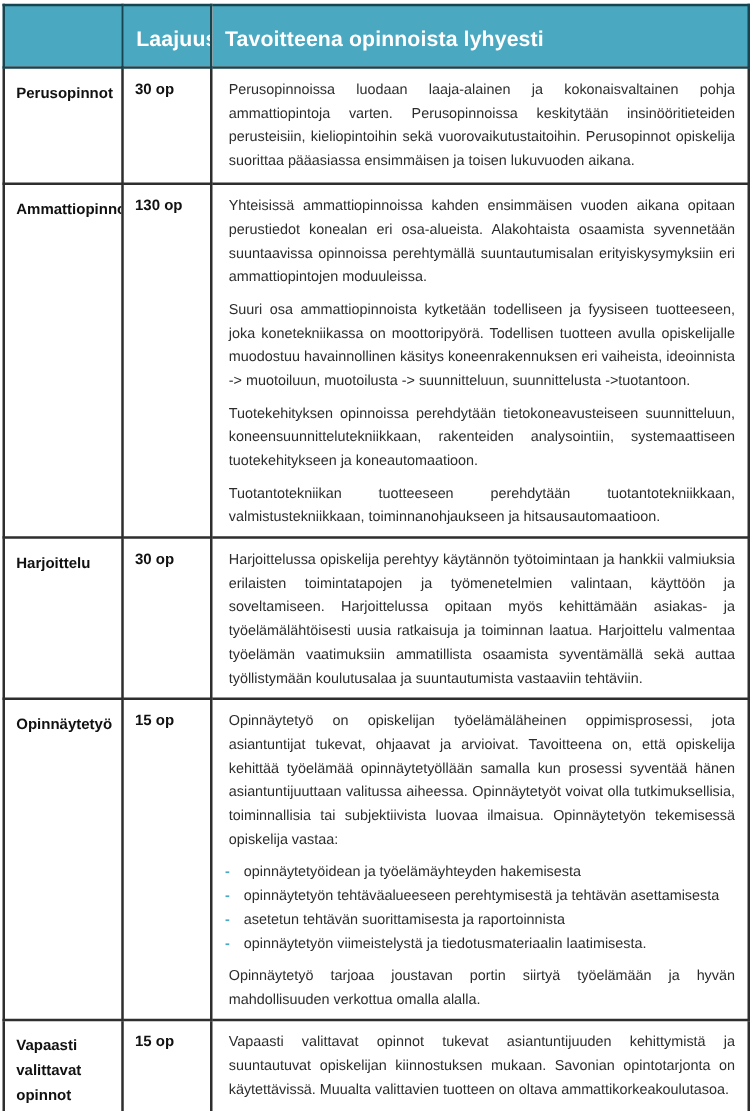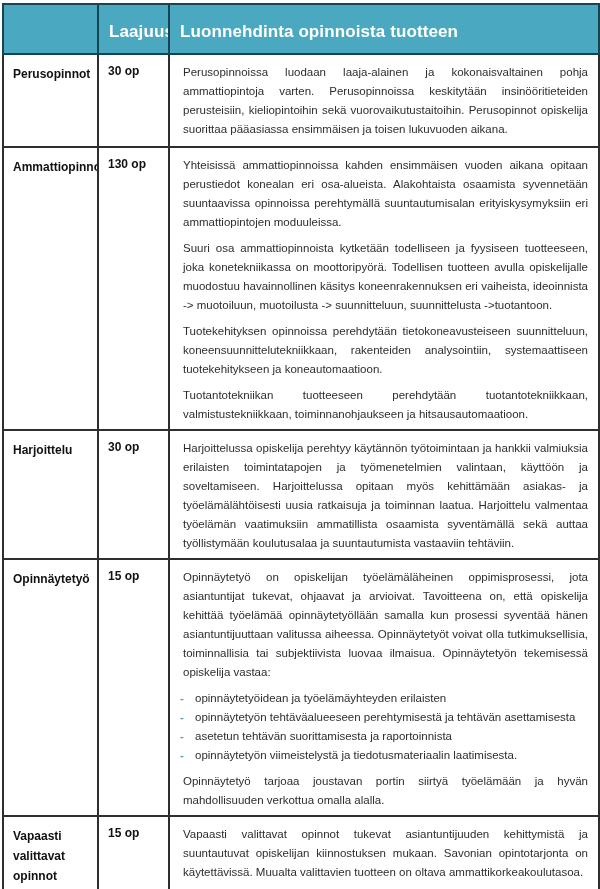--- a/index.html
+++ b/index.html
@@ -58,21 +58,21 @@
   <table>
     <colgroup>
       <col class="c1">
         <col class="c2">
         <col class="c3">
     </colgroup>
     <thead>
       <tr class="rhead">
         <th></th>
         <th>Laajuus</th>
-        <th>Luonnehdinta opinnoista tuotteen</th>
+        <th>Tavoitteena opinnoista lyhyesti</th>
       </tr>
     </thead>
     <tbody>
 
       <tr class="r0">
         <td class="label">Perusopinnot</td>
         <td class="extent">30 op</td>
         <td class="desc">
           <p>Perusopinnoissa luodaan laaja-alainen ja kokonaisvaltainen pohja ammattiopintoja varten. Perusopinnoissa keskitytään insinööritieteiden perusteisiin, kieliopintoihin sekä vuorovaikutustaitoihin. Perusopinnot opiskelija suorittaa pääasiassa ensimmäisen ja toisen lukuvuoden aikana.</p>
         </td>
@@ -96,21 +96,21 @@
           <p>Harjoittelussa opiskelija perehtyy käytännön työtoimintaan ja hankkii valmiuksia erilaisten toimintatapojen ja työmenetelmien valintaan, käyttöön ja soveltamiseen. Harjoittelussa opitaan myös kehittämään asiakas- ja työelämälähtöisesti uusia ratkaisuja ja toiminnan laatua. Harjoittelu valmentaa työelämän vaatimuksiin ammatillista osaamista syventämällä sekä auttaa työllistymään koulutusalaa ja suuntautumista vastaaviin tehtäviin.</p>
         </td>
       </tr>
 
       <tr class="r3">
         <td class="label">Opinnäytetyö</td>
         <td class="extent">15 op</td>
         <td class="desc">
           <p>Opinnäytetyö on opiskelijan työelämäläheinen oppimisprosessi, jota asiantuntijat tukevat, ohjaavat ja arvioivat. Tavoitteena on, että opiskelija kehittää työelämää opinnäytetyöllään samalla kun prosessi syventää hänen asiantuntijuuttaan valitussa aiheessa. Opinnäytetyöt voivat olla tutkimuksellisia, toiminnallisia tai subjektiivista luovaa ilmaisua. Opinnäytetyön tekemisessä opiskelija vastaa:</p>
           <ul class="dash-list">
-            <li><span class="dash">-</span><span>opinnäytetyöidean ja työelämäyhteyden erilaisten</span></li>
+            <li><span class="dash">-</span><span>opinnäytetyöidean ja työelämäyhteyden hakemisesta</span></li>
             <li><span class="dash">-</span><span>opinnäytetyön tehtäväalueeseen perehtymisestä ja tehtävän asettamisesta</span></li>
             <li><span class="dash">-</span><span>asetetun tehtävän suorittamisesta ja raportoinnista</span></li>
             <li><span class="dash">-</span><span>opinnäytetyön viimeistelystä ja tiedotusmateriaalin laatimisesta.</span></li>
           </ul>
           <p>Opinnäytetyö tarjoaa joustavan portin siirtyä työelämään ja hyvän mahdollisuuden verkottua omalla alalla.</p>
         </td>
       </tr>
 
       <tr class="r4">
         <td class="label">Vapaasti valittavat opinnot</td>

